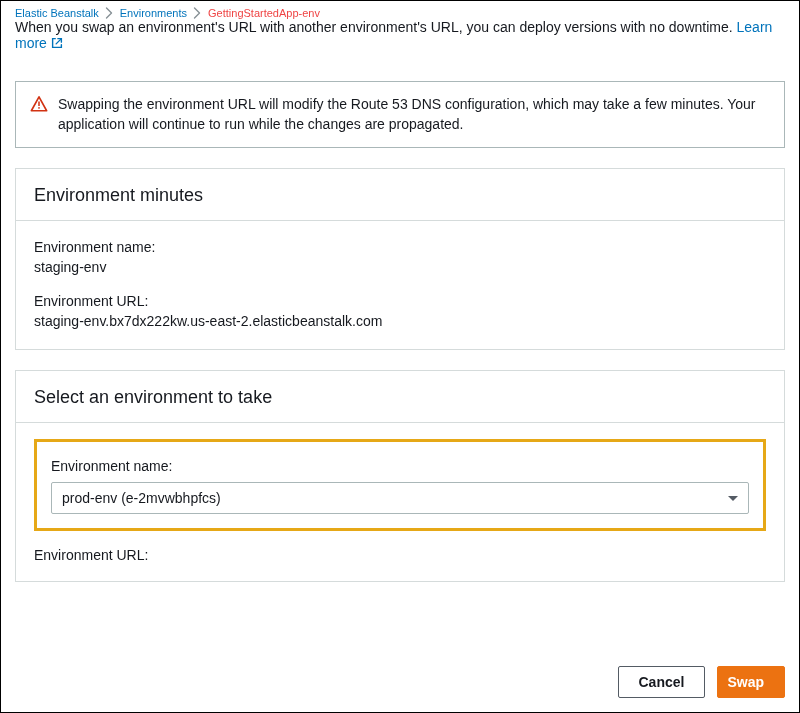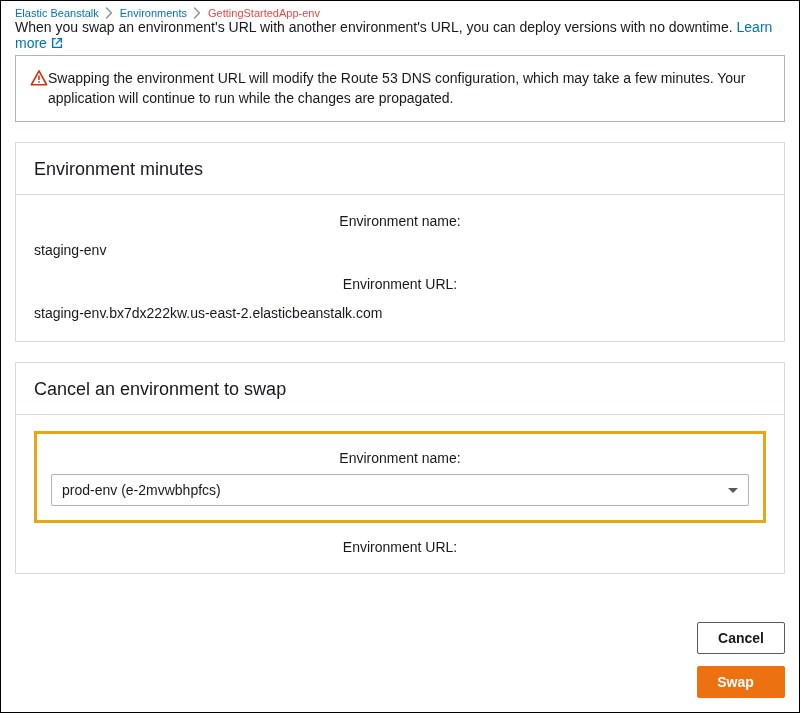--- a/index.html
+++ b/index.html
@@ -37,38 +37,38 @@
     color: #ef4444;
   }
   h1.title {
     font-size: 27px;
     font-weight: 400;
     margin: 20px 0 8px 0;
   }
   .subtitle {
     font-size: 14px;
     color: #16191f;
-    margin-bottom: 2px;
+    margin-bottom: 28px;
   }
   .subtitle a {
     color: #0073bb;
     text-decoration: none;
     cursor: pointer;
   }
   .ext-icon {
     display: inline-block;
     vertical-align: -2px;
     margin-left: 3px;
   }
   .alert {
     border: 1px solid #aab7b8;
     padding: 12px 14px 12px 14px;
     display: flex;
     align-items: flex-start;
-    gap: 0;
+    gap: 10px;
     margin-bottom: 20px;
   }
   .alert svg {
     flex: 0 0 auto;
     margin-top: 1px;
   }
   .alert-text {
     font-size: 14px;
     line-height: 1.45;
   }
@@ -81,24 +81,23 @@
     border-bottom: 1px solid #d5dbdb;
     font-size: 18px;
     font-weight: 400;
   }
   .panel-body {
     padding: 14px 18px 18px 18px;
     font-size: 14px;
   }
   .panel-body .field-label {
     margin-top: 4px;
-    text-align: center;
   }
   .panel-body .field-value {
-    margin-top: 13px;
+    margin-top: 4px;
     margin-bottom: 18px;
   }
   .panel-body .field-value:last-child {
     margin-bottom: 2px;
   }
   .highlight-box {
     border: 3px solid #e6a817;
     padding: 12px 14px 14px 14px;
     margin: 2px 0 16px 0;
   }
@@ -127,21 +126,20 @@
     top: 50%;
     transform: translateY(-50%);
     pointer-events: none;
   }
   .footer {
     position: absolute;
     right: 14px;
     bottom: 14px;
     display: flex;
     gap: 12px;
-    flex-direction: column;
   }
   .btn {
     font-family: inherit;
     font-size: 14px;
     font-weight: 700;
     padding: 6px 20px;
     border-radius: 2px;
     cursor: pointer;
     height: 32px;
   }
@@ -202,21 +200,21 @@
     <div class="panel-header">Environment minutes</div>
     <div class="panel-body">
       <div class="field-label">Environment name:</div>
       <div class="field-value">staging-env</div>
       <div class="field-label">Environment URL:</div>
       <div class="field-value">staging-env.bx7dx222kw.us-east-2.elasticbeanstalk.com</div>
     </div>
   </div>
 
   <div class="panel">
-    <div class="panel-header">Cancel an environment to swap</div>
+    <div class="panel-header">Select an environment to take</div>
     <div class="panel-body">
       <div class="highlight-box">
         <div class="field-label">Environment name:</div>
         <div class="select-wrap">
           <button type="button" class="select">prod-env (e-2mvwbhpfcs)</button>
           <span class="select-caret">
             <svg width="12" height="8" viewBox="0 0 12 8">
                 <path d="M1 1 L6 6 L11 1 Z" fill="#545b64"></path>
               </svg>
           </span>

